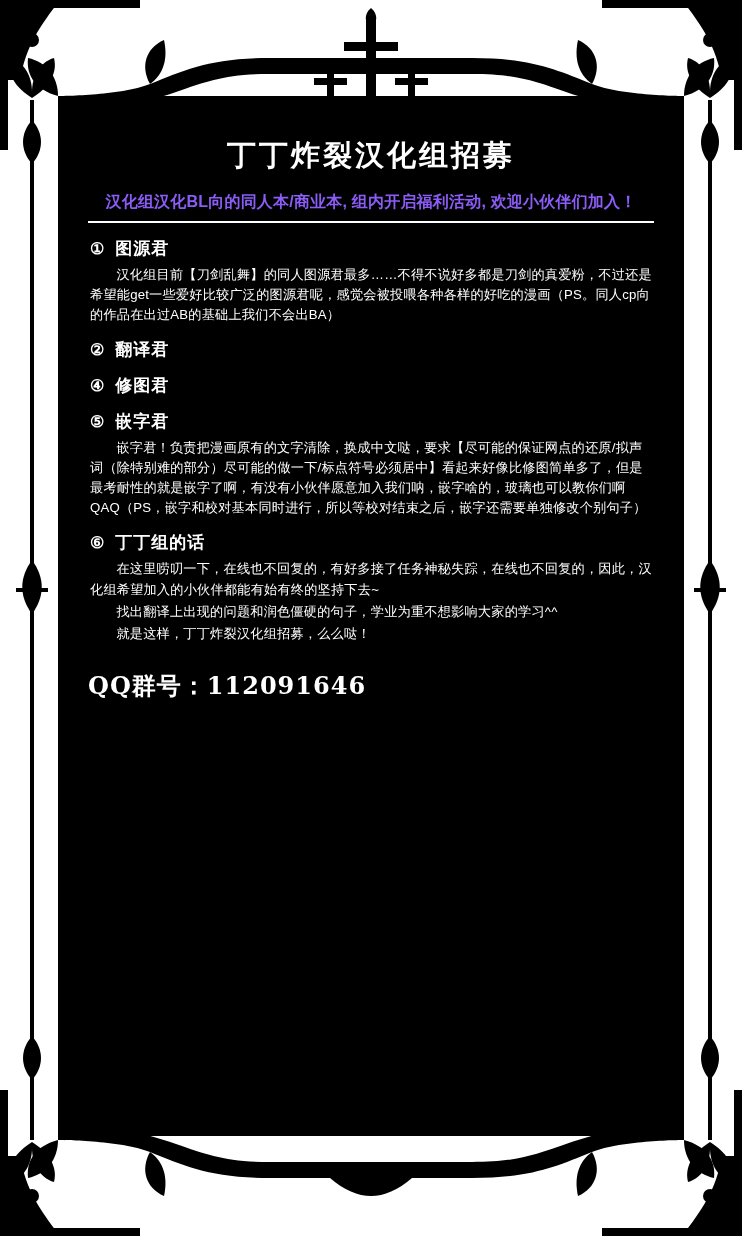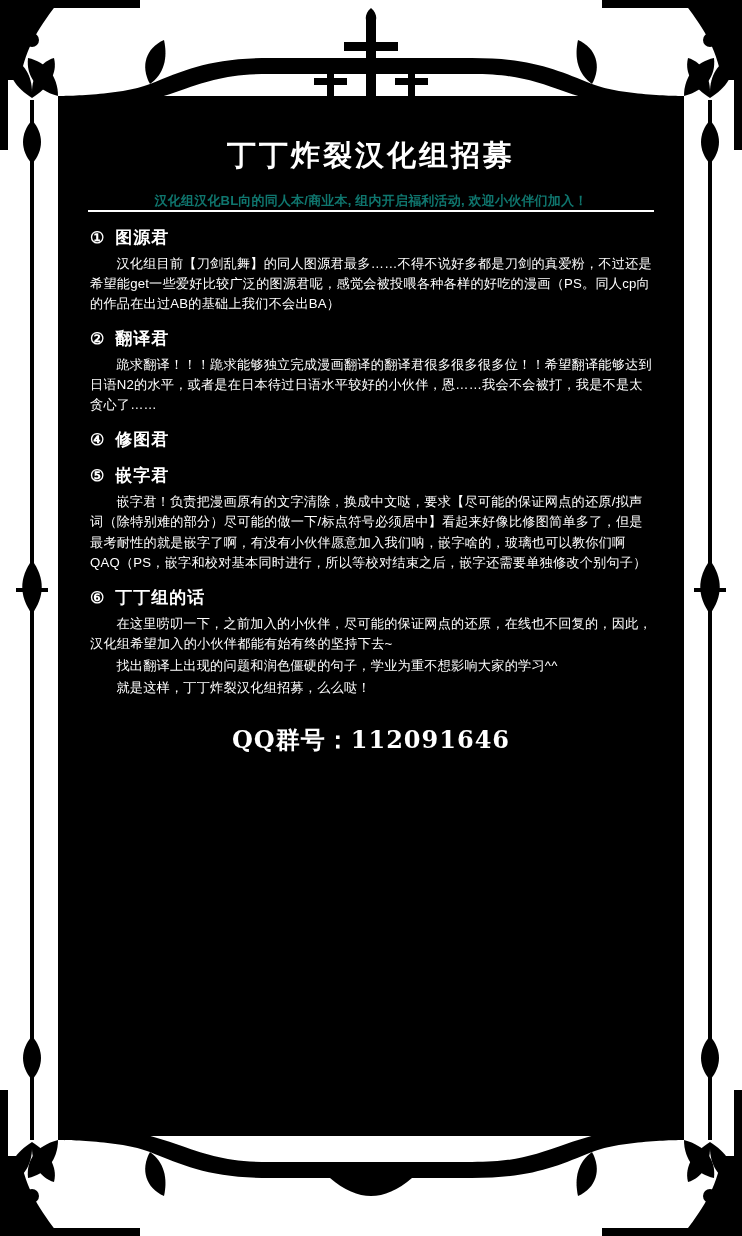--- a/index.html
+++ b/index.html
@@ -57,24 +57,25 @@
     font-family: "DejaVu Serif", serif;
     font-weight: bold;
     font-size: 29px;
     letter-spacing: 3px;
     color: #ffffff;
     margin: 6px 0 16px 0;
   }
 
   .subtitle {
     text-align: center;
-    font-size: 13px;
-    font-weight: bold;
-    color: #0f766e;
+    font-size: 16px;
+    font-weight: bold;
+    color: #8b5cf6;
     letter-spacing: 0.2px;
+    margin-bottom: 8px;
   }
 
   .rule {
     height: 2px;
     background: #ffffff;
     width: 100%;
     margin: 0 auto 14px auto;
   }
 
   .section {
@@ -96,21 +97,21 @@
     line-height: 1.52;
     text-indent: 2em;
     margin: 0 0 0 2px;
     letter-spacing: 0.2px;
   }
   .sec-body.p2 {
     margin-top: 2px;
   }
 
   .qq {
-    text-align: center;
+    text-align: left;
     font-family: "DejaVu Serif", serif;
     font-weight: bold;
     font-size: 24px;
     letter-spacing: 1px;
     margin-top: 26px;
   }
 </style>
 </head>
 <body>
 
@@ -199,21 +200,20 @@
       <div class="sec-head">
         <span class="sec-num">①</span><span>图源君</span>
       </div>
       <p class="sec-body">汉化组目前【刀剑乱舞】的同人图源君最多……不得不说好多都是刀剑的真爱粉，不过还是希望能get一些爱好比较广泛的图源君呢，感觉会被投喂各种各样的好吃的漫画（PS。同人cp向的作品在出过AB的基础上我们不会出BA）</p>
     </div>
 
     <div class="section">
       <div class="sec-head">
         <span class="sec-num">②</span><span>翻译君</span>
       </div>
-      <p class="sec-body">跪求翻译！！！跪求能够独立完成漫画翻译的翻译君很多很多很多位！！希望翻译能够达到日语N2的水平，或者是在日本待过日语水平较好的小伙伴，恩……我会不会被打，我是不是太贪心了……</p>
     </div>
 
     <div class="section">
     </div>
 
     <div class="section">
       <div class="sec-head">
         <span class="sec-num">④</span><span>修图君</span>
       </div>
     </div>
@@ -222,21 +222,21 @@
       <div class="sec-head">
         <span class="sec-num">⑤</span><span>嵌字君</span>
       </div>
       <p class="sec-body">嵌字君！负责把漫画原有的文字清除，换成中文哒，要求【尽可能的保证网点的还原/拟声词（除特别难的部分）尽可能的做一下/标点符号必须居中】看起来好像比修图简单多了，但是最考耐性的就是嵌字了啊，有没有小伙伴愿意加入我们呐，嵌字啥的，玻璃也可以教你们啊QAQ（PS，嵌字和校对基本同时进行，所以等校对结束之后，嵌字还需要单独修改个别句子）</p>
     </div>
 
     <div class="section">
       <div class="sec-head">
         <span class="sec-num">⑥</span><span>丁丁组的话</span>
       </div>
-      <p class="sec-body">在这里唠叨一下，之前加入的小伙伴，尽可能的保证网点的还原，在线也不回复的，因此，汉化组希望加入的小伙伴都能有始有终的坚持下去~</p>
+      <p class="sec-body">在这里唠叨一下，在线也不回复的，有好多接了任务神秘失踪，在线也不回复的，因此，汉化组希望加入的小伙伴都能有始有终的坚持下去~</p>
       <p class="sec-body p2">找出翻译上出现的问题和润色僵硬的句子，学业为重不想影响大家的学习^^</p>
       <p class="sec-body p2">就是这样，丁丁炸裂汉化组招募，么么哒！</p>
     </div>
 
     <div class="qq">QQ群号：112091646</div>
 
   </div>
 </div>
 
 </body></html>

